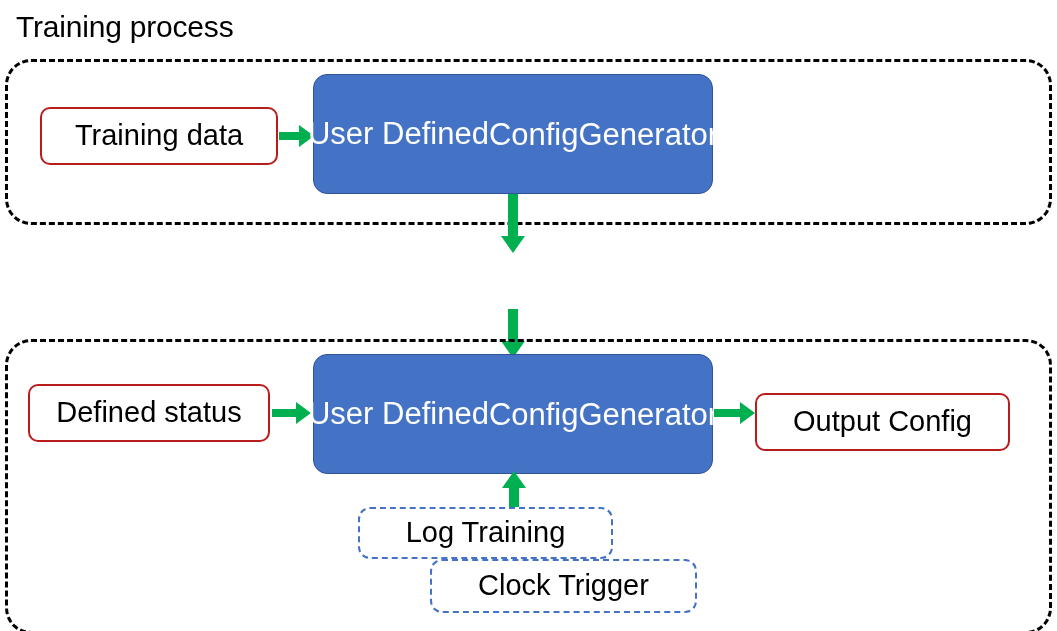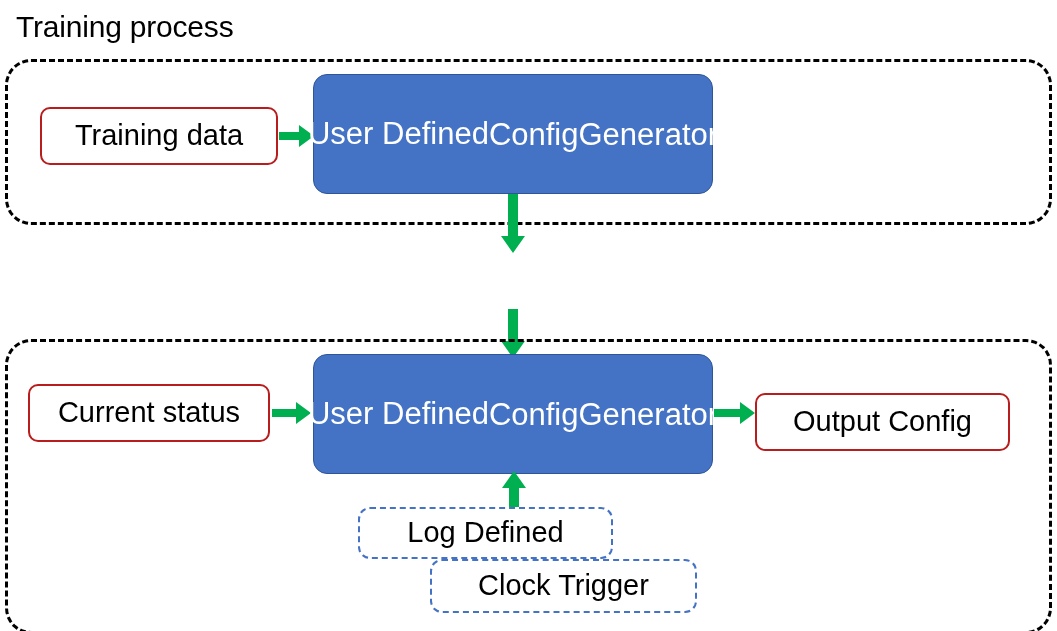--- a/index.html
+++ b/index.html
@@ -129,21 +129,21 @@
   <div class="arrow" style="left:499px; top:300px;">
     <svg width="28" height="50" viewBox="0 0 28 50">
       <path d="M9,0 L19,0 L19,32 L26,32 L14,49 L2,32 L9,32 Z" fill="#00B050"></path>
     </svg>
   </div>
 
 
   <div class="group-box" style="left:5px; top:330px; width:1047px; height:295px;"></div>
 
   <div class="node" style="left:28px; top:375px; width:242px; height:58px;">
-    <span>Current status</span>
+    <span>Defined status</span>
   </div>
 
   <div class="arrow" style="left:272px; top:391px;">
     <svg width="40" height="26" viewBox="0 0 40 26">
       <path d="M0,9 L24,9 L24,2 L39,13 L24,24 L24,17 L0,17 Z" fill="#00B050"></path>
     </svg>
   </div>
 
   <div class="node-blue" style="left:313px; top:345px; width:400px; height:120px;">
     <span>User Defined</span>
@@ -160,20 +160,20 @@
     <span>Output Config</span>
   </div>
 
   <div class="arrow" style="left:500px; top:462px;">
     <svg width="28" height="42" viewBox="0 0 28 42">
       <path d="M14,0 L26,17 L19,17 L19,42 L9,42 L9,17 L2,17 Z" fill="#00B050"></path>
     </svg>
   </div>
 
   <div class="node-trigger" style="left:358px; top:498px; width:255px; height:52px;">
-    <span>Log Defined</span>
+    <span>Log Training</span>
   </div>
 
   <div class="node-trigger" style="left:430px; top:550px; width:267px; height:54px;">
     <span>Clock Trigger</span>
   </div>
 
 </div>
 
 </body></html>

